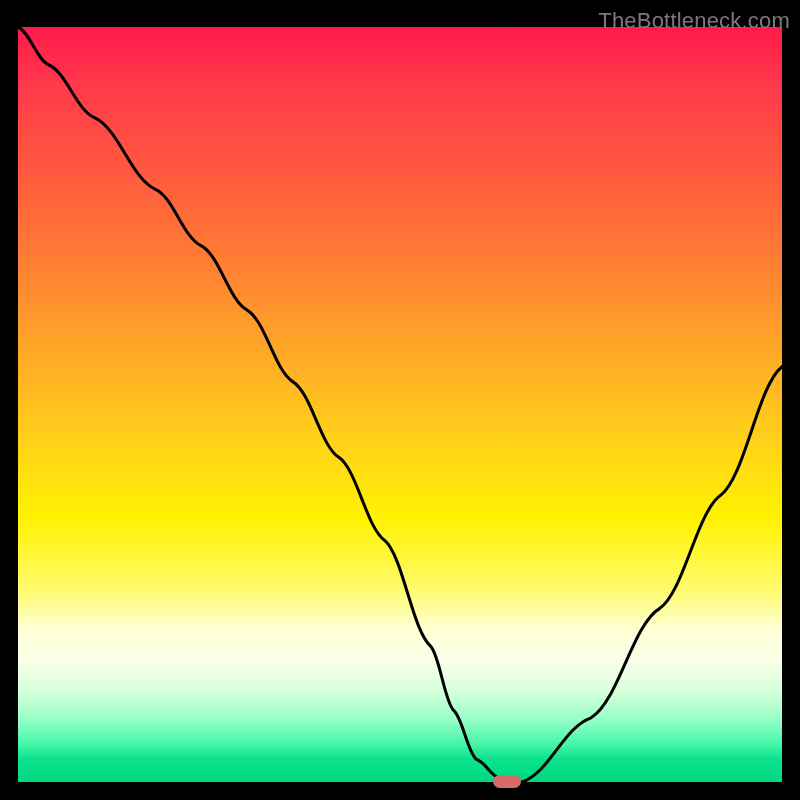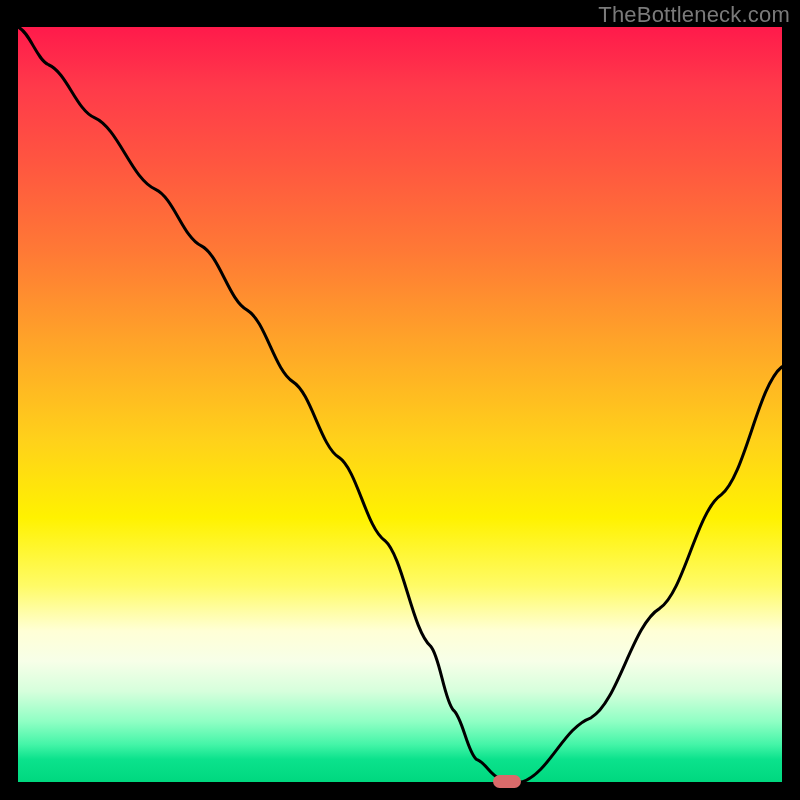--- a/index.html
+++ b/index.html
@@ -12,21 +12,21 @@
     font-family: Arial, Helvetica, sans-serif;
   }
   .frame {
     position: relative;
     width: 800px;
     height: 800px;
     background: #000;
   }
   .watermark {
     position: absolute;
-    top: 2px;
+    top: 8px;
     right: 10px;
     color: #7a7a7a;
     font-size: 22px;
     font-weight: 500;
     letter-spacing: 0.2px;
     z-index: 50;
   }
   .plot-area {
     position: absolute;
     left: 18px;

